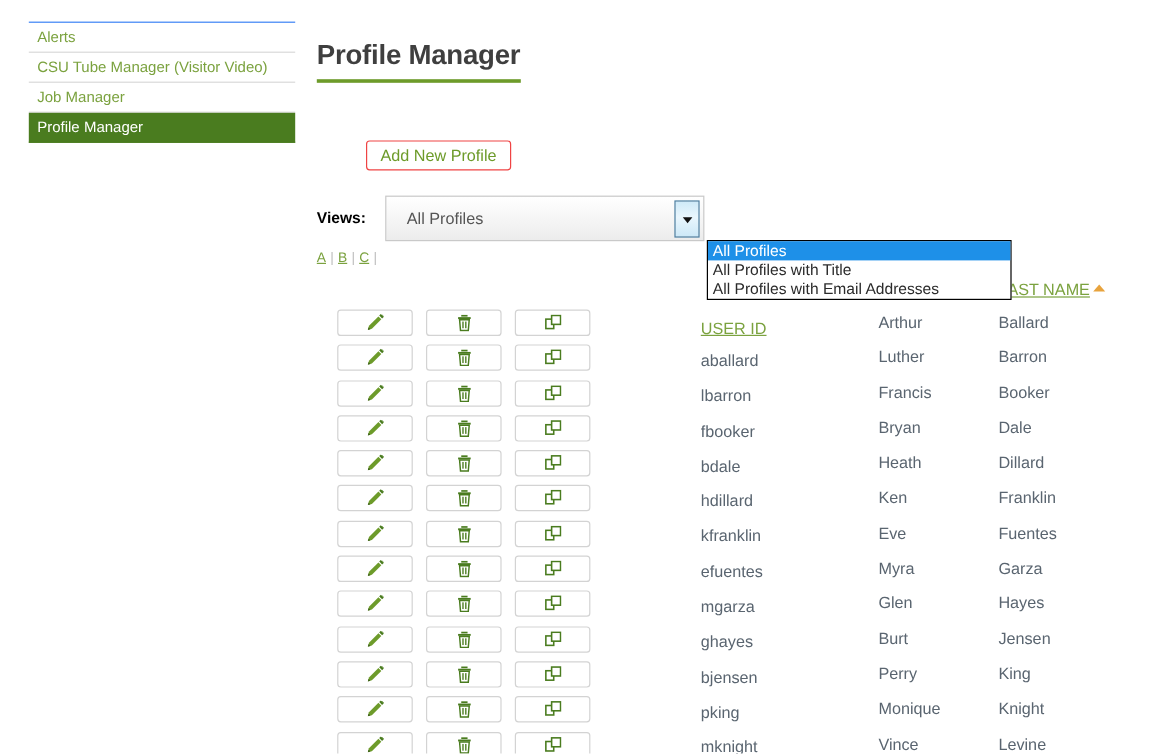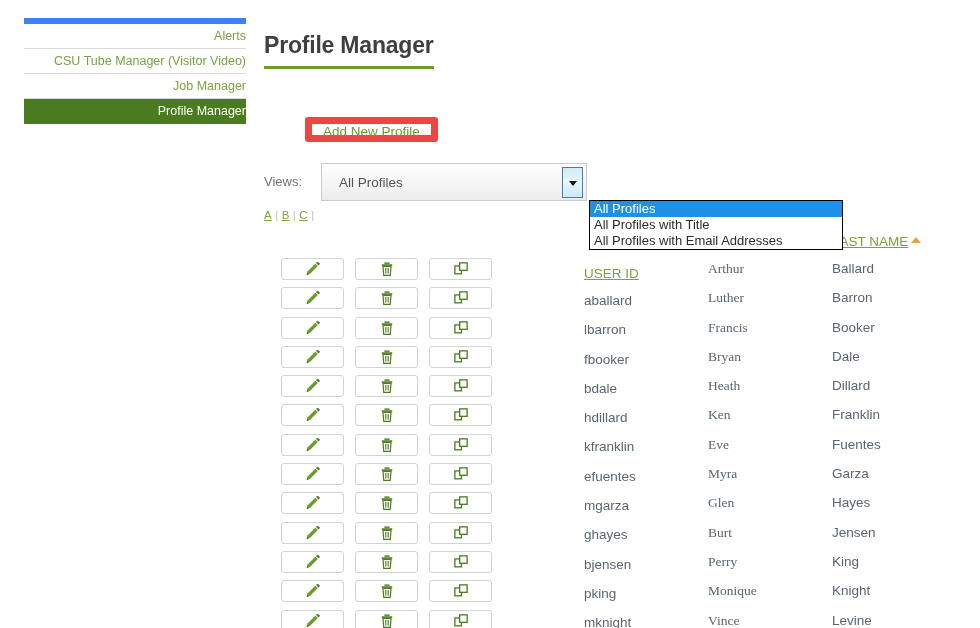--- a/index.html
+++ b/index.html
@@ -8,22 +8,21 @@
     width: 980px; height: 628px;
     background: #ffffff;
     font-family: "Liberation Sans", sans-serif;
     overflow: hidden;
   }
   #root { position: relative; width: 980px; height: 628px; }
 
   
   #sidebar {
     position: absolute; left: 24px; top: 18px; width: 222px;
-    border-top: 6px solid #3b82f6;
-    text-align: right;
+    border-top: 1px solid #3b82f6;
   }
   .side-item {
     height: 25px; line-height: 25px;
     padding-left: 7px;
     border-bottom: 1px solid #d9d9d9;
     font-size: 12.5px;
     color: #7ba23f;
     white-space: nowrap;
     cursor: pointer;
   }
@@ -47,30 +46,30 @@
   #title-rule {
     position: absolute; left: 0; top: 63px; width: 716px;
     border-bottom: 1px solid #dcdcdc;
     z-index: -1;
   }
 
   #add-btn {
     position: absolute; left: 41px; top: 117px;
     height: 25px; padding: 0 11px;
     background: #ffffff;
-    border: 7px solid #ef4444;
+    border: 1px solid #ef4444;
     border-radius: 3px;
     font-size: 13.5px; color: #6d9b2a;
     font-family: "Liberation Sans", sans-serif;
     cursor: pointer;
   }
 
   #views-label {
     position: absolute; left: 0px; top: 174px;
-    font-size: 13px; color: #737373; font-weight: normal;
+    font-size: 13px; color: #000000; font-weight: bold;
   }
 
   
   #views-select {
     position: absolute; left: 57px; top: 163px;
     width: 266px; height: 38px;
     background: linear-gradient(to bottom, #ffffff 0%, #f4f4f4 60%, #ececec 100%);
     border: 1px solid #c9c9c9;
     cursor: pointer;
   }
@@ -161,21 +160,21 @@
   .act-edit { left: 17px; }
   .act-del  { left: 91px; }
   .act-copy { left: 165px; }
 
   .cell {
     position: absolute; top: 3px;
     font-size: 13.5px; color: #5a6570;
     white-space: nowrap;
   }
   .c-user  { left: 320px; margin-top: 32px; }
-  .c-first { left: 444px; font-family: Liberation Serif, serif; }
+  .c-first { left: 468px; }
   .c-last  { left: 568px; }
 </style>
 </head>
 <body>
 
 <div id="root">
 
   <div id="sidebar">
       <div class="side-item">Alerts</div>
       <div class="side-item">CSU Tube Manager (Visitor Video)</div>

